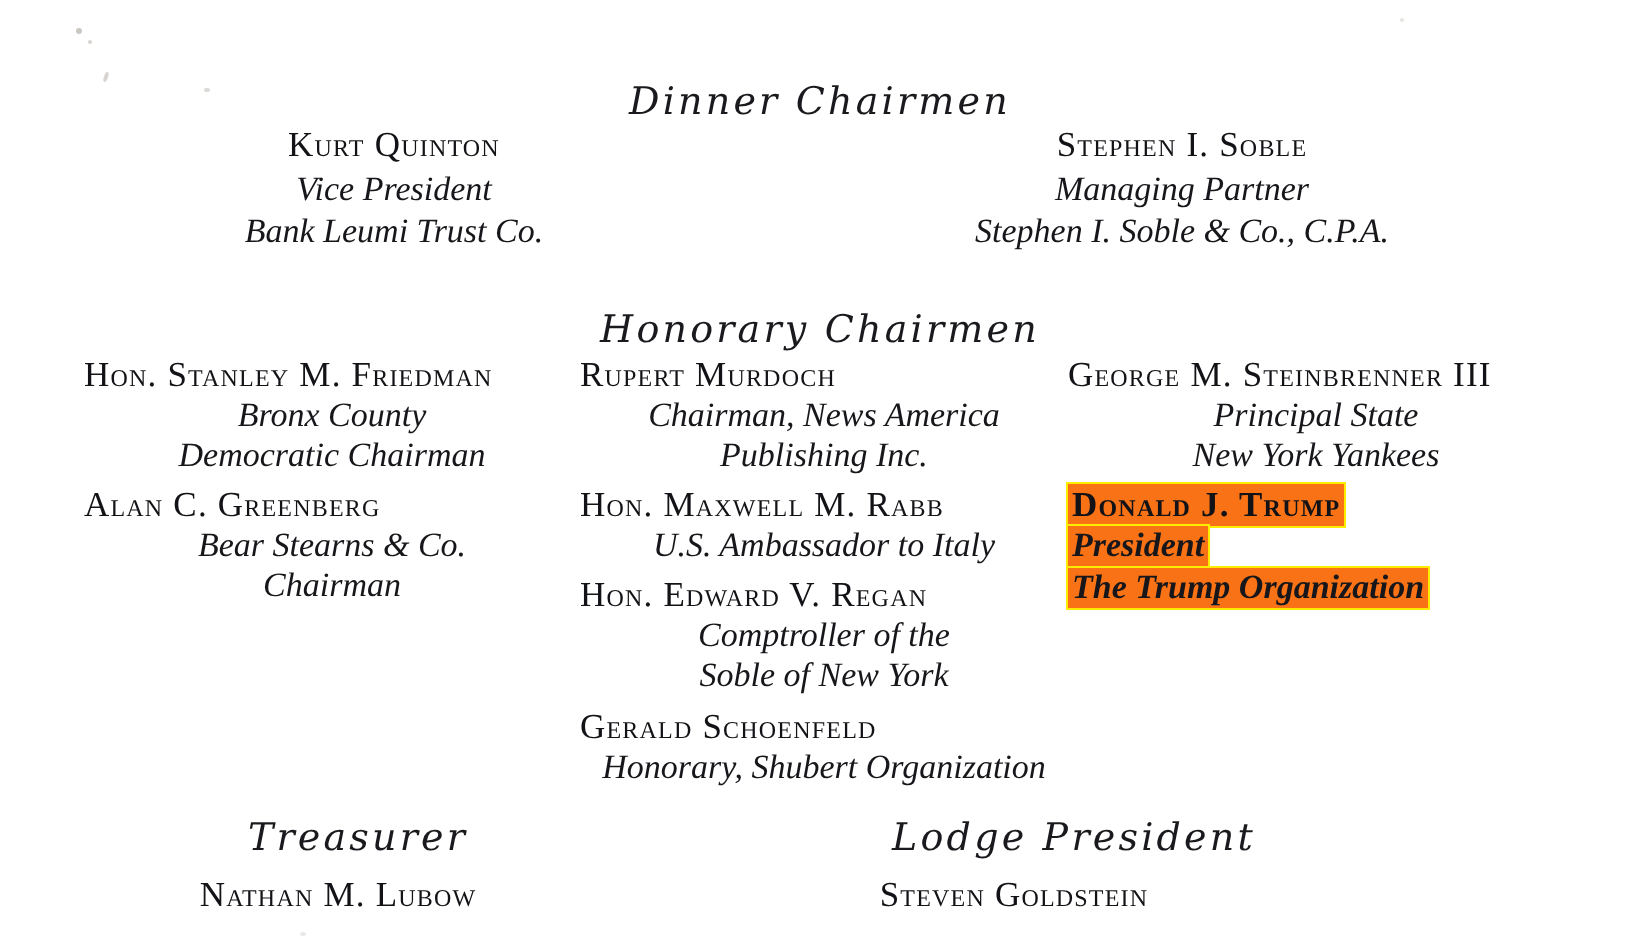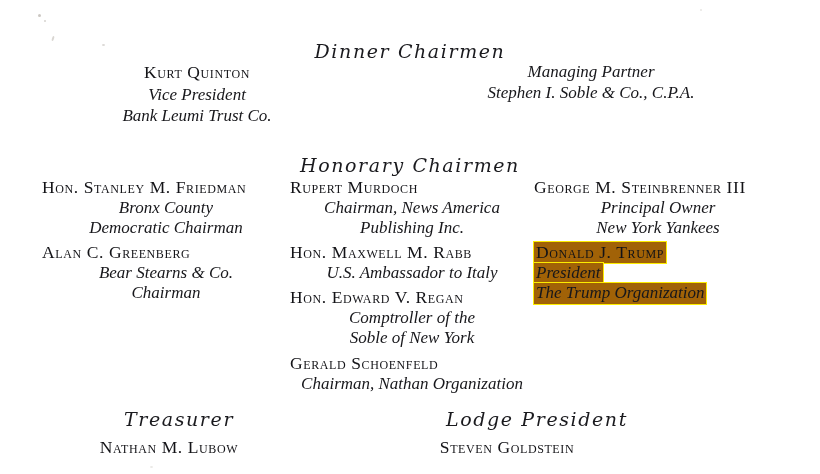--- a/index.html
+++ b/index.html
@@ -54,22 +54,23 @@
   }
   .title {
     font-style: italic;
     font-size: 17px;
     color: #17171b;
     line-height: 1.2;
     white-space: nowrap;
   }
 
   .hl {
-    background: #a16207;
+    background: #f97316;
     box-shadow: 0 0 0 1px #fdec00;
+    font-weight: bold;
   }
 
   
   .dinner-heading {
     position: absolute;
     left: 0; top: 30px;
     width: 820px;
   }
   .dinner-cols {
     position: absolute;
@@ -140,20 +141,21 @@
   <div class="dinner-cols">
     <div class="dinner-col">
       <div class="entry">
         <span class="name">Kurt Quinton</span>
         <span class="title">Vice President</span>
         <span class="title">Bank Leumi Trust Co.</span>
       </div>
     </div>
     <div class="dinner-col">
       <div class="entry">
+        <span class="name">Stephen I. Soble</span>
         <span class="title">Managing Partner</span>
         <span class="title">Stephen I. Soble &amp; Co., C.P.A.</span>
       </div>
     </div>
   </div>
 
   <div class="section-heading hon-heading">Honorary Chairmen</div>
 
   <div class="hon-cols">
 
@@ -180,28 +182,28 @@
         <span class="name">Hon. Maxwell M. Rabb</span>
         <span class="title">U.S. Ambassador to Italy</span>
       </div>
       <div class="entry">
         <span class="name">Hon. Edward V. Regan</span>
         <span class="title">Comptroller of the</span>
         <span class="title">Soble of New York</span>
       </div>
       <div class="entry">
         <span class="name">Gerald Schoenfeld</span>
-        <span class="title">Chairman, Nathan Organization</span>
+        <span class="title">Honorary, Shubert Organization</span>
       </div>
     </div>
 
     <div class="hon-col c3">
       <div class="entry">
         <span class="name">George M. Steinbrenner III</span>
-        <span class="title">Principal Owner</span>
+        <span class="title">Principal State</span>
         <span class="title">New York Yankees</span>
       </div>
       <div class="entry">
         <span class="name hl">Donald J. Trump</span><br>
         <span class="title hl">President</span><br>
         <span class="title hl">The Trump Organization</span>
       </div>
     </div>
 
   </div>

